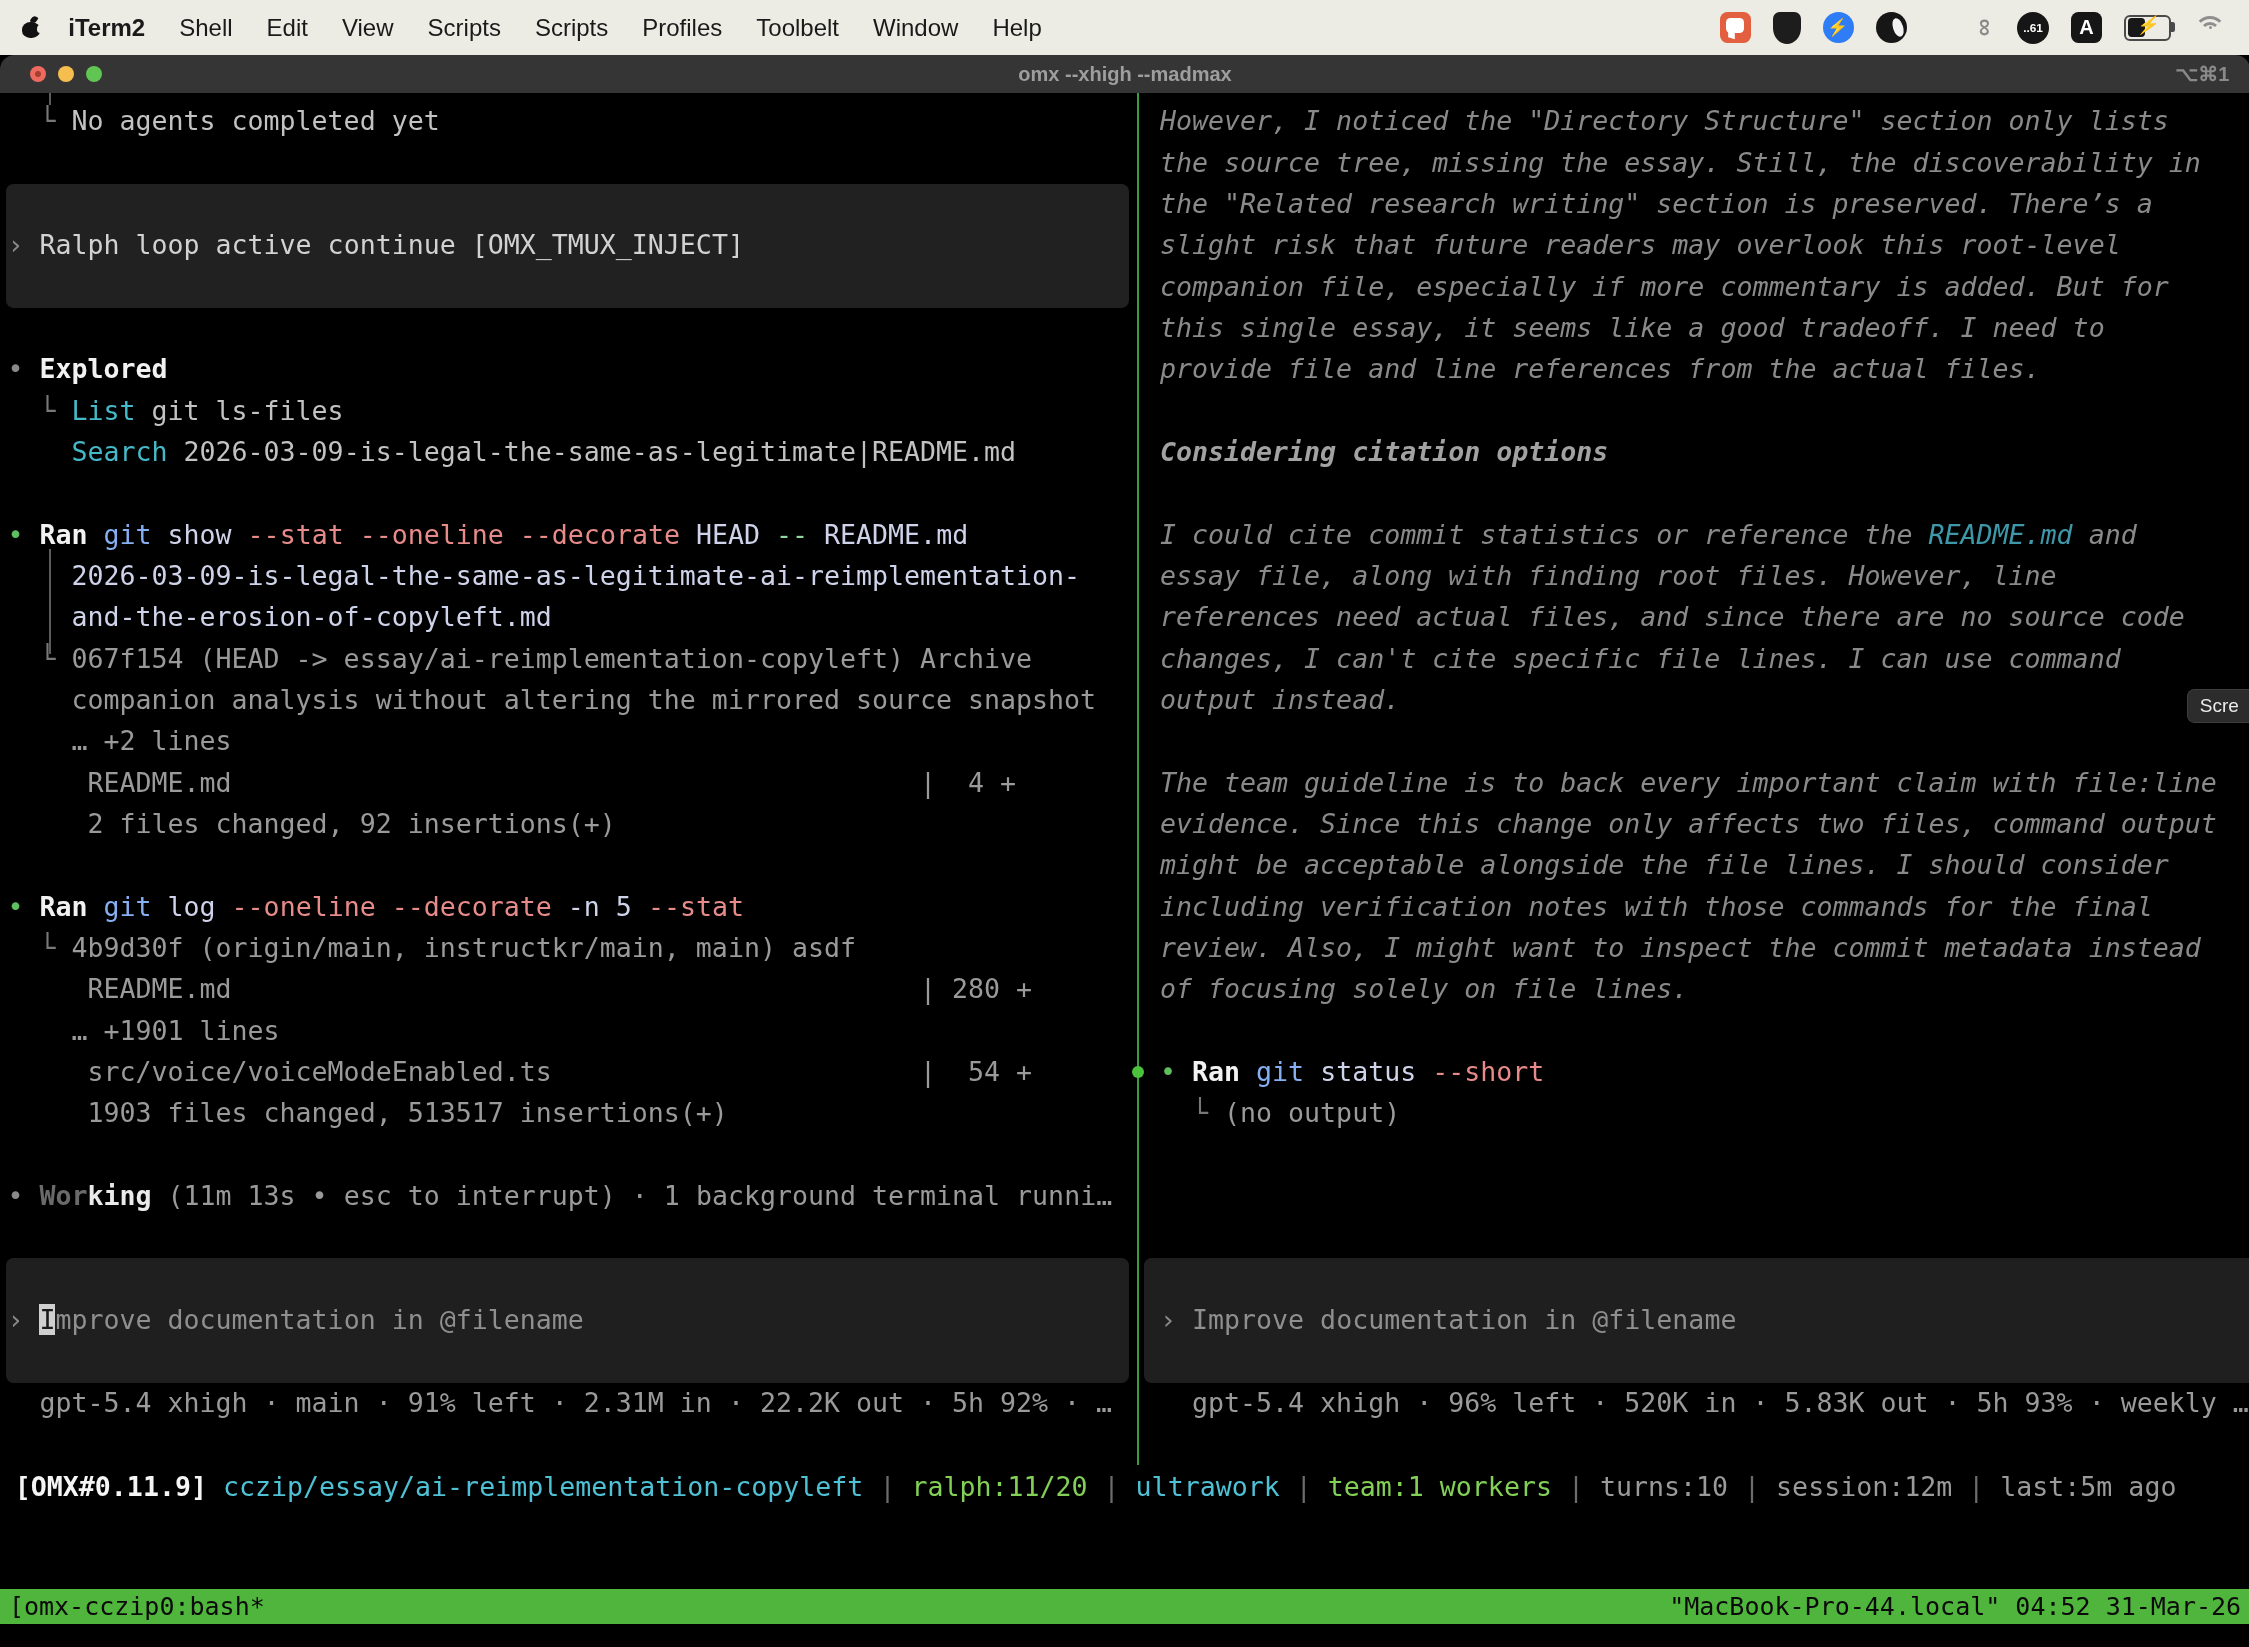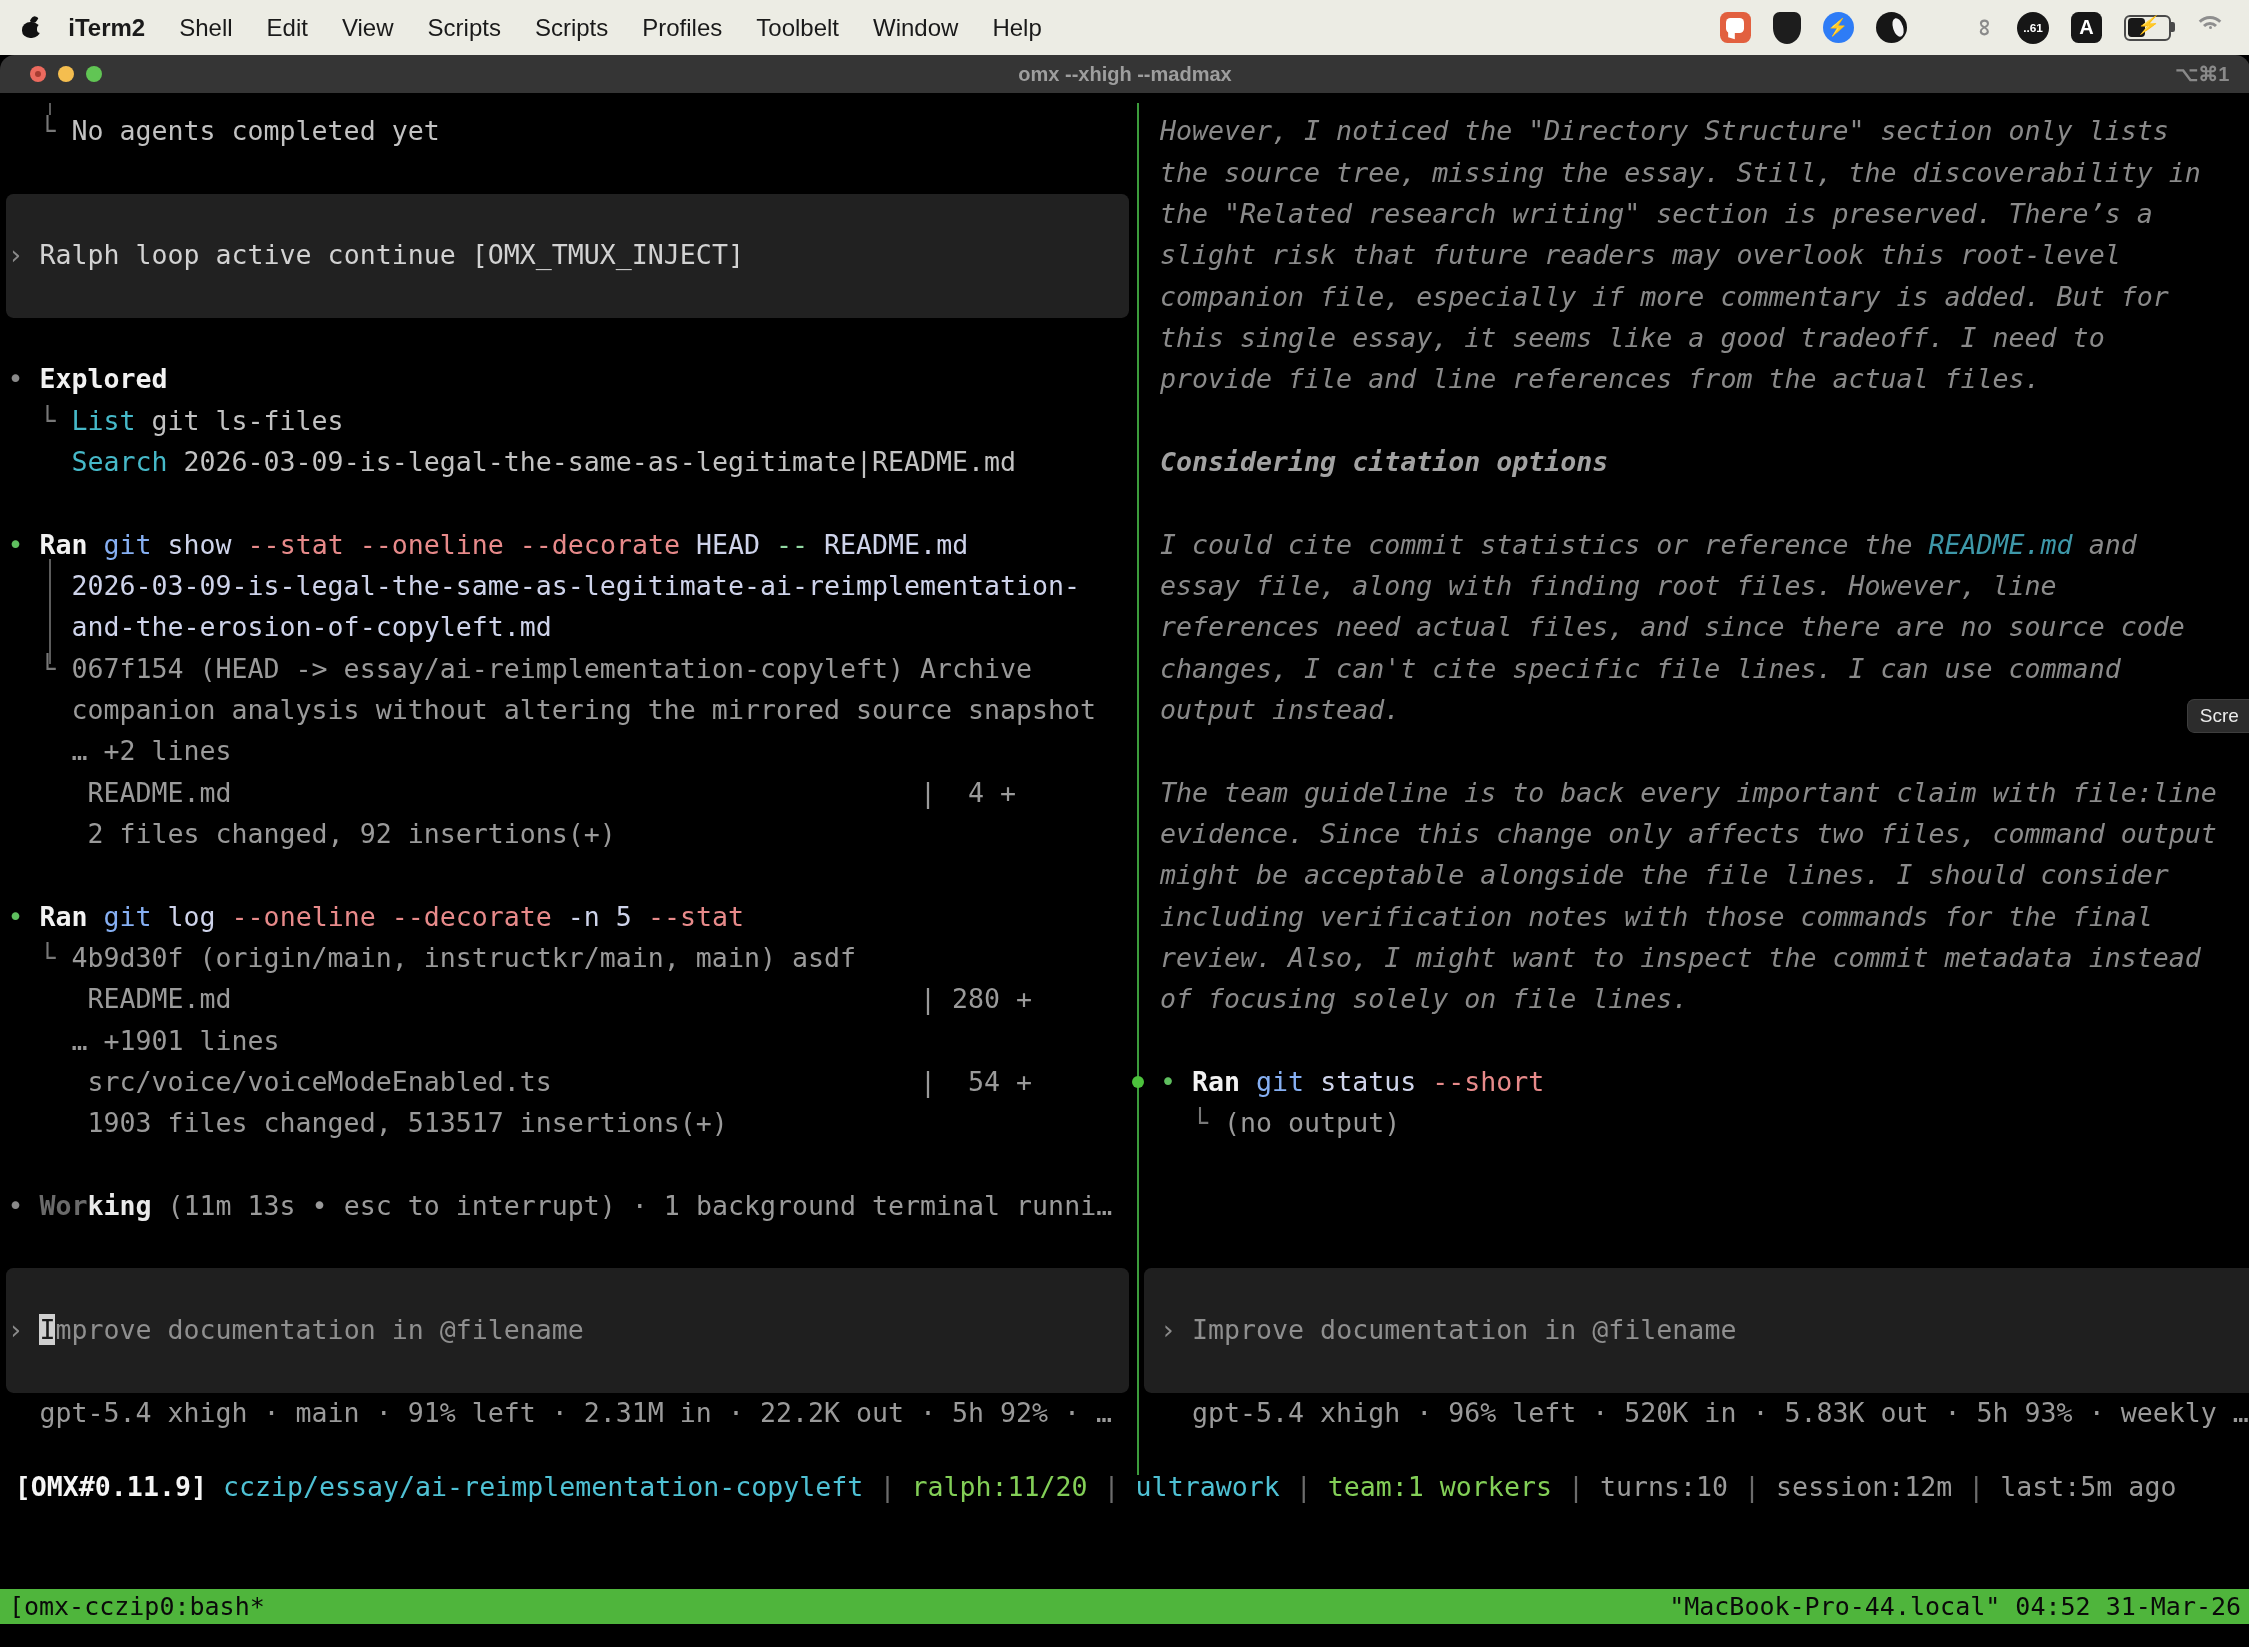--- a/index.html
+++ b/index.html
@@ -58,21 +58,21 @@
   .tl-red{left:29.5px;background:#EC6A5E;}
   .tl-red::after{content:"";position:absolute;left:5.2px;top:5.2px;width:5.9px;height:5.9px;border-radius:50%;background:#a83d32;}
   .tl-yellow{left:58px;background:#F5BE4F;}
   .tl-green{left:86px;background:#61C554;}
   .wtitle{position:absolute;top:0;left:0;right:0;height:38px;line-height:38px;text-align:center;
           color:#9e9e9e;font-size:20px;font-weight:bold;border-radius:19px;}
   .wshort{position:absolute;top:0;right:20.7px;height:38px;line-height:38px;color:#8a8a8a;
           font-size:20px;font-weight:bold;}
 
   
-  .term{position:absolute;top:38px;left:0;width:2250px;height:1372px;background:#000;margin-top:10px;}
+  .term{position:absolute;top:38px;left:0;width:2250px;height:1372px;background:#000;}
   .pane{position:absolute;top:0;height:1372px;overflow:hidden;}
   .pane-left{left:0;width:1137px;}
   .pane-right{left:1141px;width:1109px;}
   .divider{position:absolute;left:1137px;top:0;width:2.2px;height:1372px;background:#3C9C3C;}
   .divider-dot{position:absolute;left:1132px;top:973px;width:11.8px;height:11.8px;border-radius:50%;background:#4CC13C;}
 
   .t-line{position:absolute;white-space:pre;font-family:"DejaVu Sans Mono","Liberation Mono",monospace;
           font-size:26.6px;line-height:41px;height:41px;}
   .pane-left .t-line{left:7.4px;}
   .pane-right .t-line{left:19px;}

